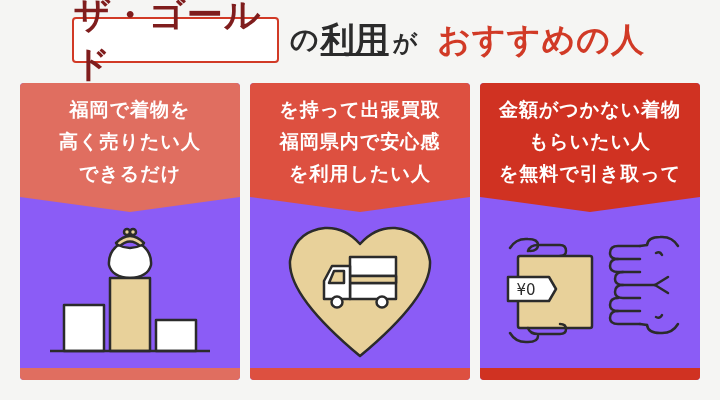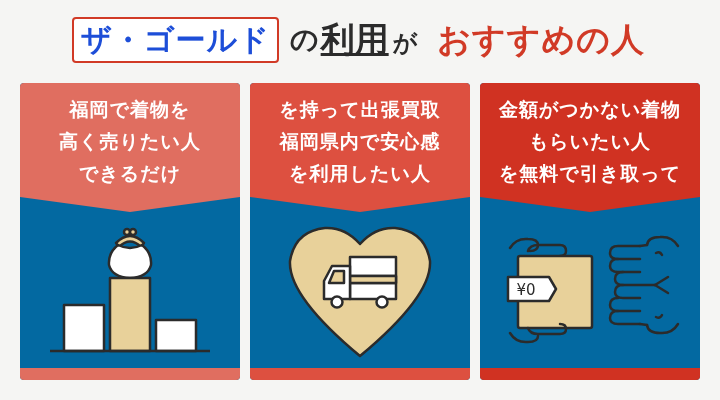--- a/index.html
+++ b/index.html
@@ -10,34 +10,34 @@
     position: relative;
   }
   .title-row {
     position: absolute; left: 0; top: 0; width: 720px; height: 80px;
   }
   .brand-box {
     position: absolute; left: 72px; top: 17px; width: 207px; height: 46px;
     border: 2px solid #d13a26; border-radius: 4px; background: #fff;
     box-sizing: border-box;
     display: flex; align-items: center; justify-content: center;
-    color: #1d4ed8; font-weight: bold; font-size: 30px; letter-spacing: 1px;
+    color: #7f1d1d; font-weight: bold; font-size: 36px; letter-spacing: 1px;
   }
   .title-rest {
     position: absolute; left: 290px; top: 17px; height: 46px;
     display: flex; align-items: center; font-weight: bold;
   }
   .t-no { font-size: 28px; color: #2b2b2b; }
   .t-riyou { font-size: 34px; color: #2b2b2b; margin-left: 2px; text-decoration: underline; }
   .t-ga { font-size: 24px; color: #2b2b2b; margin-left: 4px; padding-top: 6px; }
   .t-red { font-size: 33px; color: #d13a26; margin-left: 20px; letter-spacing: 1px; }
 
   .card {
     position: absolute; top: 83px; width: 220px; height: 297px;
-    background: #0369a1; border-radius: 4px; overflow: hidden;
+    background: #8b5cf6; border-radius: 4px; overflow: hidden;
   }
   .card-head {
     position: absolute; left: 0; top: 0; width: 220px; height: 130px;
   }
   .card-head svg { position: absolute; left: 0; top: 0; }
   .card-text {
     position: absolute; left: 0; top: 10px; width: 220px;
     text-align: center; color: #fff; font-weight: bold;
     font-size: 19px; line-height: 32px; letter-spacing: 1px;
   }

